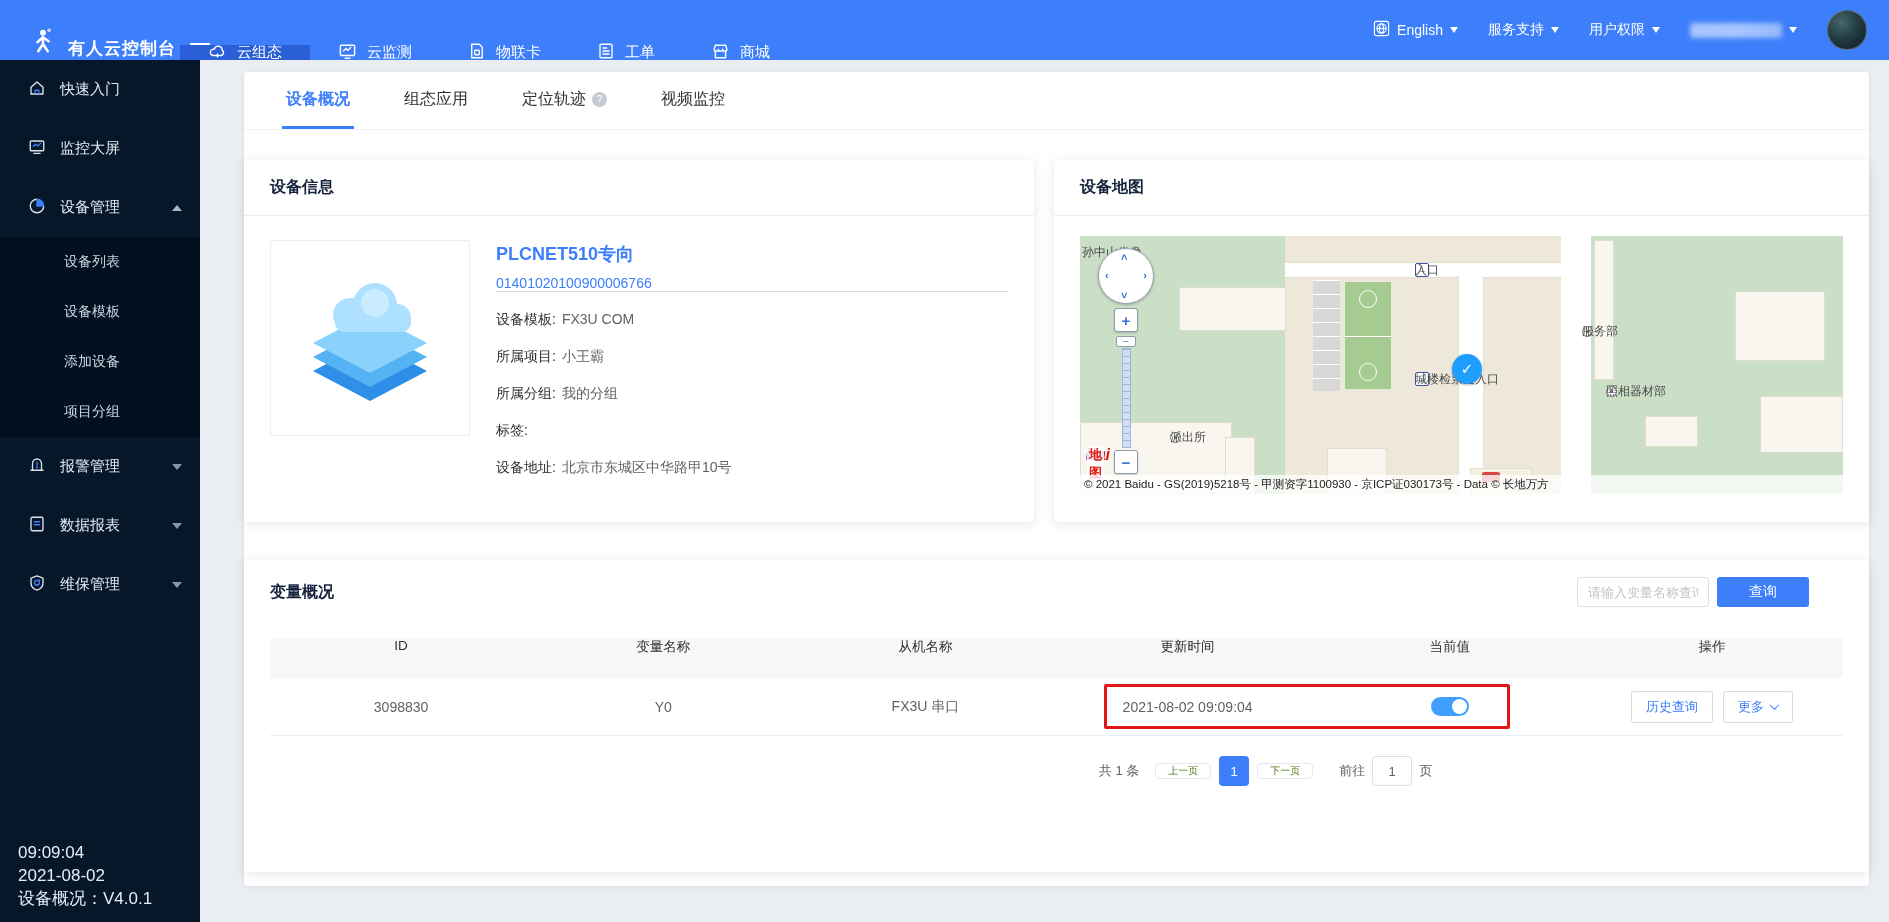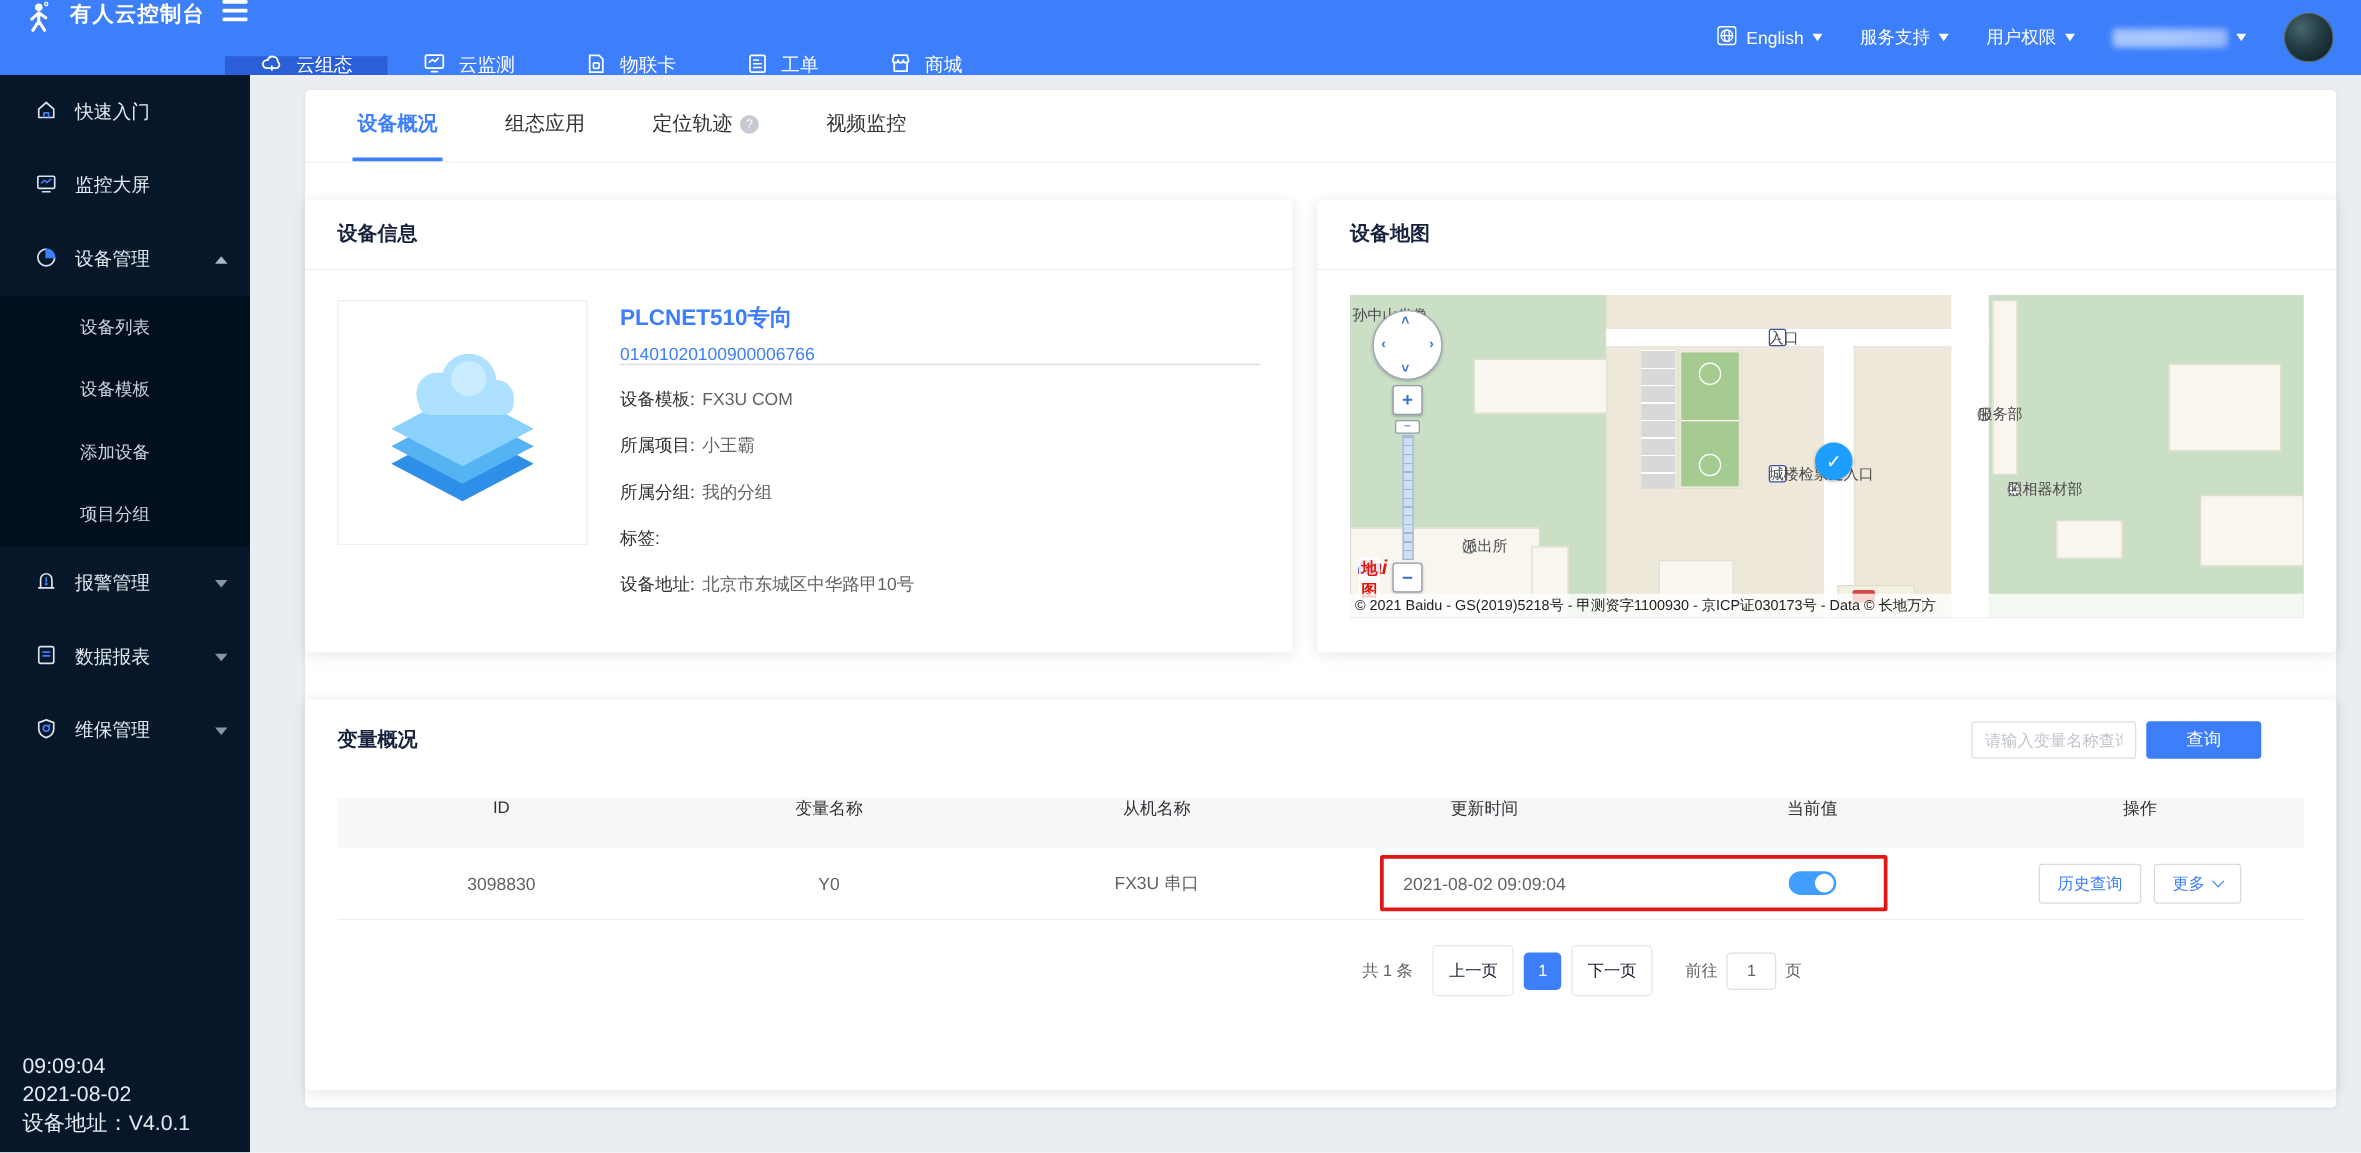--- a/index.html
+++ b/index.html
@@ -2,21 +2,21 @@
 <html><head>
 <meta charset="utf-8">
 <style>
   * { margin:0; padding:0; box-sizing:border-box; }
   html,body { width:1889px; height:922px; overflow:hidden; }
   body { font-family:"Liberation Sans","DejaVu Sans",sans-serif; font-size:14px; color:#303133; background:#EAEDF2; }
   .app { position:relative; width:1889px; height:922px; overflow:hidden; background:#EAEDF2; }
 
   
   .topbar { position:absolute; left:0; top:0; width:100%; height:60px; background:#3D7EFB; display:flex; align-items:stretch; color:#fff; z-index:30; }
-  .tb-left { display:flex; align-items:flex-start; padding-left:16px; width:180px; flex:0 0 auto; }
+  .tb-left { display:flex; align-items:flex-end; padding-left:28px; width:180px; flex:0 0 auto; }
   .brand { font-size:17px; font-weight:bold; margin-left:10px; letter-spacing:1px; white-space:nowrap; }
   .hamburger { margin-left:14px; cursor:pointer; display:flex; flex-direction:column; gap:4px; }
   .hamburger i { display:block; width:20px; height:3px; background:#fff; border-radius:1px; }
   .tb-nav { display:flex; align-items:stretch; }
   .tb-item { display:flex; align-items:center; gap:10px; padding:0 28px; font-size:15px; cursor:pointer; white-space:nowrap;margin-top:45px; }
   .tb-item.active { background:#2B5FD8; }
   .tb-item svg { flex:0 0 auto; }
   .tb-right { margin-left:auto; display:flex; align-items:center; gap:30px; padding-right:22px; font-size:14px; }
   .tb-drop { display:flex; align-items:center; gap:7px; cursor:pointer; white-space:nowrap; }
   .caret { width:0; height:0; border-left:4.5px solid transparent; border-right:4.5px solid transparent; border-top:6px solid #fff; }
@@ -105,21 +105,21 @@
   .vt-row { position:relative; display:flex; height:58px; align-items:center; border-bottom:1px solid #EBEEF5; }
   .vt-row .td { flex:1; text-align:center; font-size:14px; color:#606266; display:flex; align-items:center; justify-content:center; }
   .red-box { position:absolute; left:53%; top:6px; bottom:6px; width:25.8%; border:3px solid #E11616; border-radius:2px; pointer-events:none; }
   .switch { width:38px; height:19px; border-radius:10px; background:#409EFF; position:relative; cursor:pointer; }
   .switch::after { content:""; position:absolute; right:2px; top:2px; width:15px; height:15px; background:#fff; border-radius:50%; }
   .btn-plain { height:32px; padding:0 14px; border:1px solid #D6DAE2; border-radius:3px; background:#fff; color:#3D7EFB; font-size:13px; display:inline-flex; align-items:center; gap:7px; cursor:pointer; font-family:inherit; }
   .chev { width:7px; height:7px; border-right:1.5px solid #3D7EFB; border-bottom:1.5px solid #3D7EFB; transform:rotate(45deg) translate(-1px,-1px); }
   .actions { gap:10px; }
   .pager { margin-top:20px; display:flex; align-items:center; justify-content:center; gap:8px; position:relative; left:209px; font-size:13px; color:#606266; }
   .pg-total { margin-right:8px; }
-  .pg-btn { height:41px; padding:0 12px; border:1px solid #E4E7ED; border-radius:4px; background:#fff; color:#0f172a; font-size:13px; display:flex; align-items:center; cursor:default; font-family:inherit; }
+  .pg-btn { height:16px; padding:0 12px; border:1px solid #E4E7ED; border-radius:4px; background:#fff; color:#4d7c0f; font-size:10px; display:flex; align-items:center; cursor:default; font-family:inherit; }
   .pg-page { width:30px; height:30px; border-radius:4px; background:#3D7EFB; color:#fff; display:flex; align-items:center; justify-content:center; font-size:13px; cursor:pointer; }
   .pg-goto { margin-left:18px; display:flex; align-items:center; gap:7px; }
   .pg-input { width:40px; height:30px; border:1px solid #DCDFE6; border-radius:4px; text-align:center; font-size:13px; color:#606266; outline:none; font-family:inherit; }
 </style>
 </head>
 <body>
 
 <div class="app">
 
   <header class="topbar">
@@ -279,21 +279,21 @@
             <circle cx="12" cy="11.5" r="3.2" stroke="#3D7EFB"></circle>
             <path d="M14 9.5 l2-2" stroke="#3D7EFB"></path>
         </svg></span>
       <span class="sb-label">维保管理</span>
       <span class="arrow-down"></span>
     </div>
 
     <div class="sb-footer">
       <div>09:09:04</div>
       <div>2021-08-02</div>
-      <div>设备地址：V4.0.1</div>
+      <div>设备概况：V4.0.1</div>
     </div>
   </aside>
 
   <main class="main">
     <div class="container">
 
       <div class="tabs">
         <div class="tab active">
             <span>设备概况</span>
           </div>

